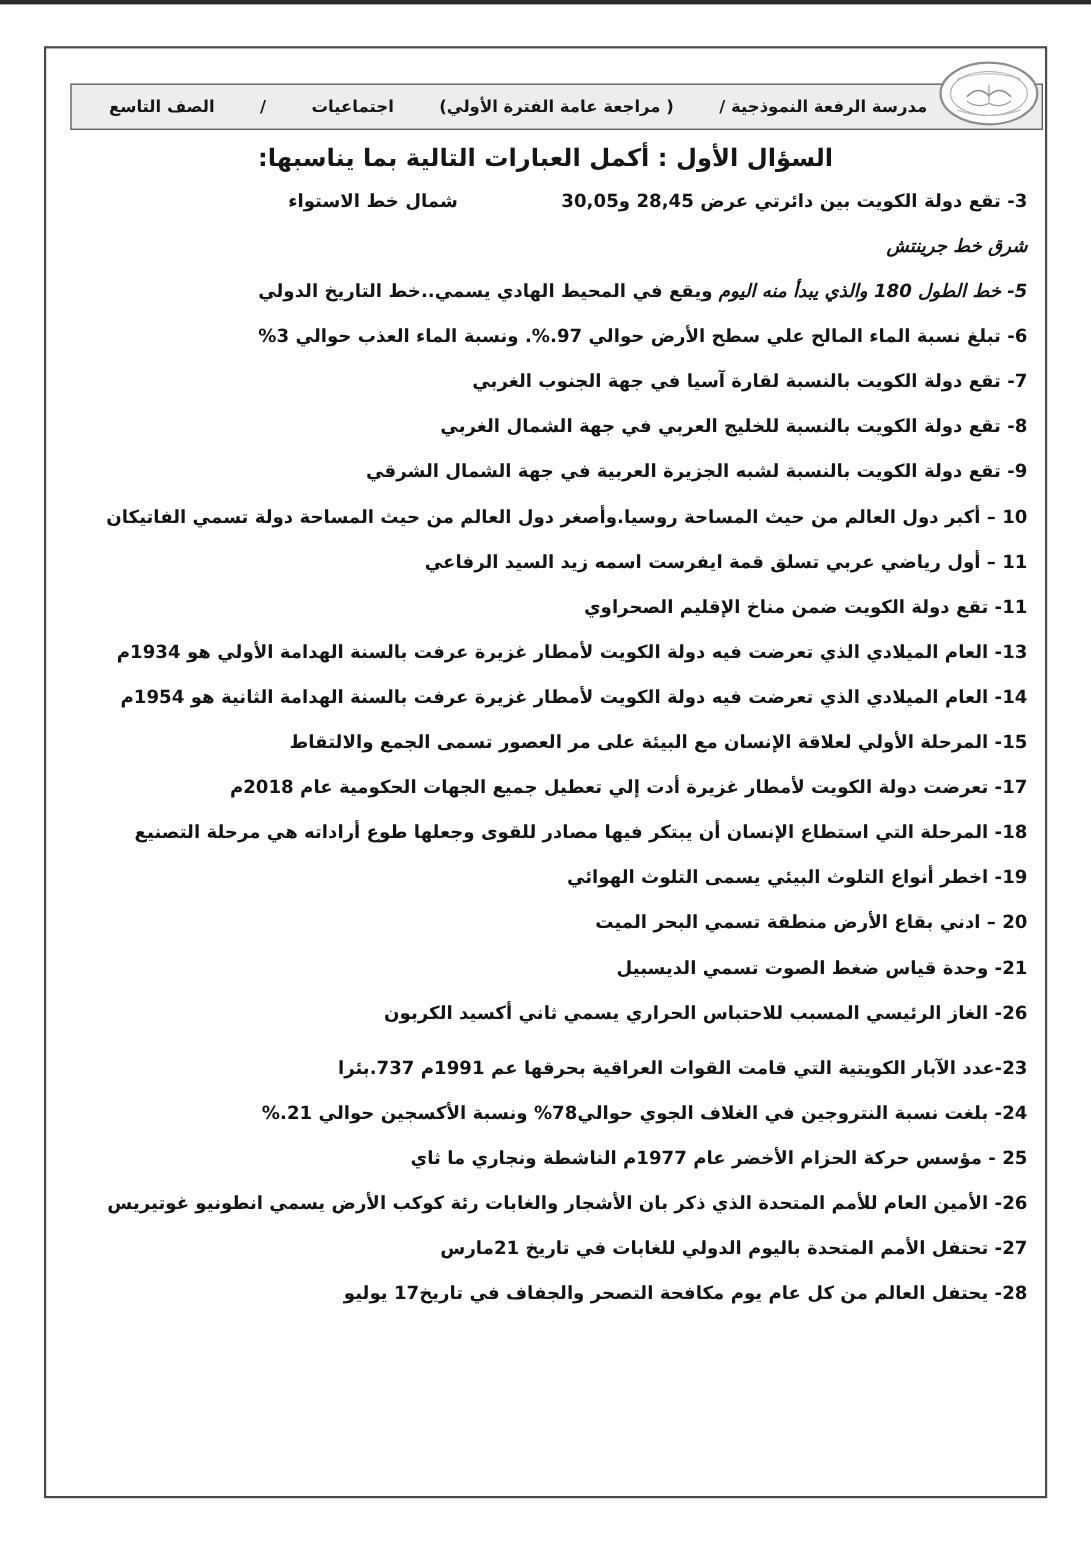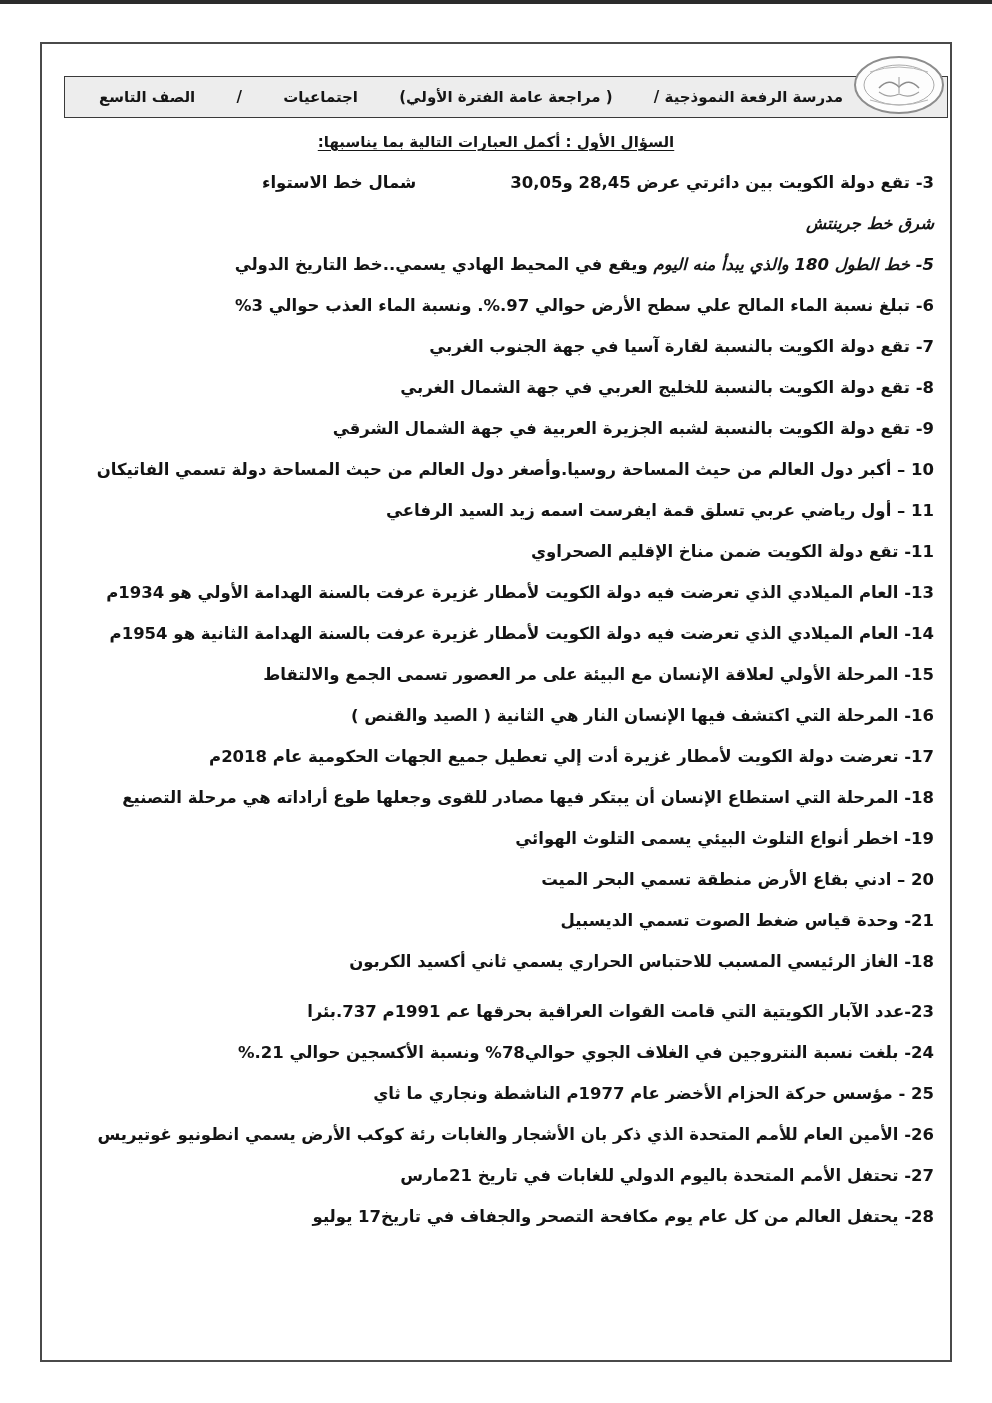--- a/index.html
+++ b/index.html
@@ -19,22 +19,22 @@
   .header {
     position: absolute; top: 32px; right: 2px; left: 22px; height: 42px;
     border: 1px solid #3a3a3a; background: #ededed;
     display: flex; align-items: center; justify-content: space-between;
     padding: 0 104px 0 34px;
     font-size: 15px; font-weight: bold; white-space: nowrap;
   }
   .logo { position: absolute; top: 10px; right: 4px; width: 94px; height: 62px; }
   .title { position: absolute; top: 88px; left: 0; right: 0; text-align: center; }
   .title .u {
-    font-size: 15px; font-weight: bold;
-    text-decoration: underline; text-underline-offset: 3px;
+    font-size: 22px; font-weight: bold;
+    text-underline-offset: 3px;
   }
   .items { position: absolute; top: 118px; right: 16px; left: 20px; }
   .item {
     height: 41px; display: flex; align-items: center; justify-content: flex-start;
     font-weight: bold; font-size: 16.5px; white-space: nowrap; color: #141414;
   }
   .row-note { justify-content: space-between; padding-left: 200px; }
   .it { font-style: italic; }
   .gap { margin-top: 9px; }
 </style>
@@ -107,39 +107,36 @@
       <div class="item">
           <span>13- العام الميلادي الذي تعرضت فيه دولة الكويت لأمطار غزيرة عرفت بالسنة الهدامة الأولي هو 1934م</span>
         </div>
       <div class="item">
           <span>14- العام الميلادي الذي تعرضت فيه دولة الكويت لأمطار غزيرة عرفت بالسنة الهدامة الثانية هو 1954م</span>
         </div>
       <div class="item">
           <span>15- المرحلة الأولي لعلاقة الإنسان مع البيئة على مر العصور تسمى الجمع والالتقاط</span>
         </div>
       <div class="item">
-          <span>16- المرحلة التي اكتشف فيها الإنسان النار هي الثانية (  الصيد والقنص )</span>
-        </div>
-      <div class="item">
           <span>17- تعرضت دولة الكويت لأمطار غزيرة أدت إلي تعطيل جميع الجهات الحكومية عام 2018م</span>
         </div>
       <div class="item">
           <span>18- المرحلة التي استطاع الإنسان أن يبتكر فيها مصادر للقوى وجعلها طوع أراداته هي مرحلة  التصنيع</span>
         </div>
       <div class="item">
           <span>19- اخطر أنواع التلوث البيئي يسمى التلوث الهوائي</span>
         </div>
       <div class="item">
           <span>20 –  ادني بقاع الأرض منطقة تسمي البحر الميت</span>
         </div>
       <div class="item">
           <span>21- وحدة قياس ضغط الصوت تسمي  الديسبيل</span>
         </div>
       <div class="item">
-          <span>18- الغاز الرئيسي المسبب  للاحتباس الحراري يسمي ثاني أكسيد الكربون</span>
+          <span>26- الغاز الرئيسي المسبب  للاحتباس الحراري يسمي ثاني أكسيد الكربون</span>
         </div>
       <div class="item gap">
           <span>23-عدد الآبار الكويتية التي قامت القوات العراقية بحرقها عم 1991م  737.بئرا</span>
         </div>
       <div class="item">
           <span>24- بلغت نسبة النتروجين في الغلاف الجوي حوالي78% ونسبة الأكسجين حوالي 21.%</span>
         </div>
       <div class="item">
           <span>25 - مؤسس حركة الحزام الأخضر عام 1977م  الناشطة ونجاري ما ثاي</span>
         </div>

